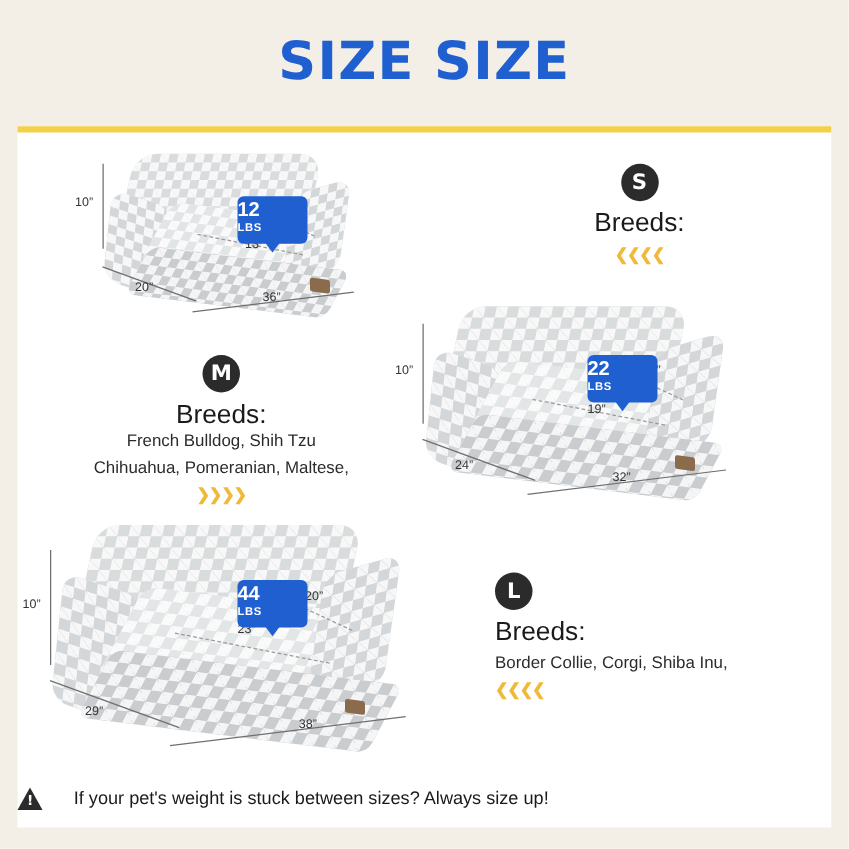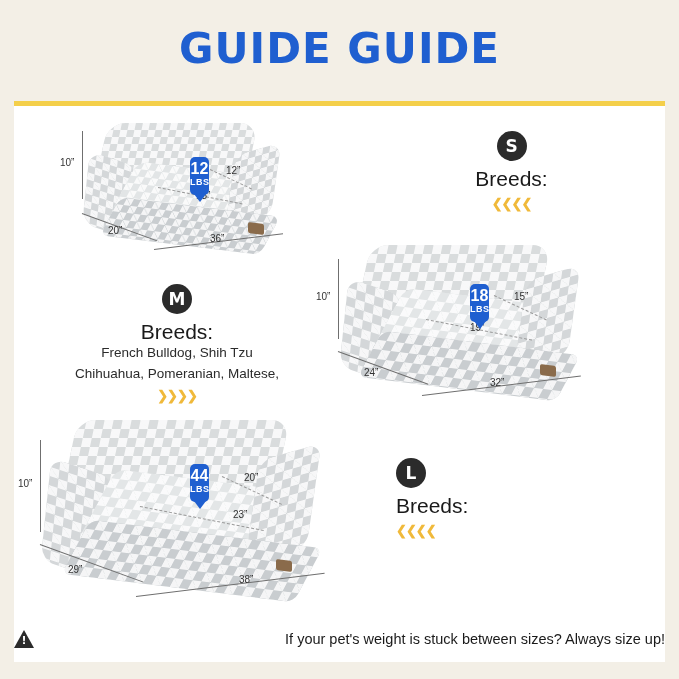--- a/index.html
+++ b/index.html
@@ -92,25 +92,25 @@
     width:1px;
   }
   .dash{
     position:absolute;
     border-top:1px dashed #9a9a9a;
     height:0;
   }
   
   .badge{
     position:absolute;
-    width:19px;height:38px;
+    width:56px;height:38px;
     background:#1f5fd0;
     border-radius:5px;
     color:#fff;
-    text-align:center;
+    text-align:left;
     line-height:1.05;
     padding-top:4px;
     box-sizing:border-box;
   }
   .badge:after{
     content:"";
     position:absolute;
     left:50%;bottom:-7px;
     margin-left:-6px;
     border-left:6px solid transparent;
@@ -145,21 +145,21 @@
     font-size:13px;
     font-weight:bold;
     letter-spacing:-1px;
     margin-top:5px;
   }
   .center{text-align:center;}
   
   .footer{
     position:absolute;
     left:0;right:0;bottom:14px;
-    display:flex;align-items:center;justify-content:space-between;
+    display:flex;align-items:center;justify-content:flex-start;
     gap:25px;
   }
   .warn{
     width:0;height:0;
     border-left:10px solid transparent;
     border-right:10px solid transparent;
     border-bottom:18px solid #2b2b2b;
     position:relative;
   }
   .warn:after{
@@ -168,21 +168,21 @@
     color:#fff;font-size:11px;font-weight:bold;
     font-family:"DejaVu Sans", sans-serif;
   }
   .footer-text{font-size:14.5px;color:#1a1a1a;}
 </style>
 </head>
 <body>
 
 <div class="page">
 
-  <div class="title">GUIDE GUIDE</div>
+  <div class="title">SIZE SIZE</div>
 
   <div class="card">
 
     <div class="bed" style="left:66px;top:15px;width:230px;height:140px;">
       <div class="back" style="left:22px;top:2px;width:150px;height:56px;transform:skewX(-12deg);">
         <div class="checker sm"></div>
       </div>
       <div class="armL" style="left:6px;top:38px;width:48px;height:72px;transform:skew(-6deg,18deg);">
         <div class="checker sm"></div>
       </div>
@@ -245,21 +245,21 @@
       <div class="line" style="left:4px;top:110px;width:96px;transform:rotate(20deg);transform-origin:left center;"></div>
       <div class="dim" style="left:30px;top:126px;">24”</div>
       <div class="line" style="left:88px;top:154px;width:160px;transform:rotate(-7deg);transform-origin:left center;"></div>
       <div class="dim" style="left:156px;top:136px;">32”</div>
       <div class="dash" style="left:92px;top:78px;width:108px;transform:rotate(11deg);transform-origin:left center;"></div>
       <div class="dim" style="left:136px;top:81px;">19”</div>
       <div class="dash" style="left:160px;top:54px;width:58px;transform:rotate(25deg);transform-origin:left center;"></div>
       <div class="dim" style="left:180px;top:50px;">15”</div>
 
       <div class="badge" style="left:136px;top:43px;">
-        <span class="num">18</span>
+        <span class="num">22</span>
         <span class="lbs">LBS</span>
       </div>
     </div>
 
     <div class="sizeblock center" style="left:18px;top:178px;width:290px;">
       <div style="display:flex;justify-content:center;">
         <div class="dot">M</div>
       </div>
       <div class="breeds-h">Breeds:</div>
       <div class="breeds-b" style="margin-top:0;">French Bulldog, Shih Tzu</div>
@@ -285,33 +285,34 @@
       </div>
       <div class="tag" style="left:240px;top:144px;transform:skewY(7deg);"></div>
 
       <div class="vline" style="left:4px;top:24px;height:92px;"></div>
       <div class="dim" style="left:-18px;top:62px;">10”</div>
       <div class="line" style="left:4px;top:128px;width:110px;transform:rotate(20deg);transform-origin:left center;"></div>
       <div class="dim" style="left:32px;top:148px;">29”</div>
       <div class="line" style="left:100px;top:180px;width:190px;transform:rotate(-7deg);transform-origin:left center;"></div>
       <div class="dim" style="left:178px;top:158px;margin-left:25px;">38”</div>
       <div class="dash" style="left:104px;top:90px;width:126px;transform:rotate(11deg);transform-origin:left center;"></div>
-      <div class="dim" style="left:154px;top:93px;margin-left:43px;">23”</div>
+      <div class="dim" style="left:154px;top:82px;">23”</div>
       <div class="dash" style="left:186px;top:60px;width:66px;transform:rotate(25deg);transform-origin:left center;"></div>
       <div class="dim" style="left:208px;top:56px;">20”</div>
 
       <div class="badge" style="left:154px;top:48px;">
         <span class="num">44</span>
         <span class="lbs">LBS</span>
       </div>
     </div>
 
     <div class="sizeblock" style="left:382px;top:352px;width:260px;">
       <div class="dot">L</div>
       <div class="breeds-h">Breeds:</div>
+      <div class="breeds-b">Border Collie, Corgi, Shiba Inu,</div>
       <div class="arrows">❮❮❮❮</div>
     </div>
 
     <div class="footer">
       <div class="warn"></div>
       <div class="footer-text">If your pet's weight is stuck between sizes? Always size up!</div>
     </div>
 
   </div>
 </div>

